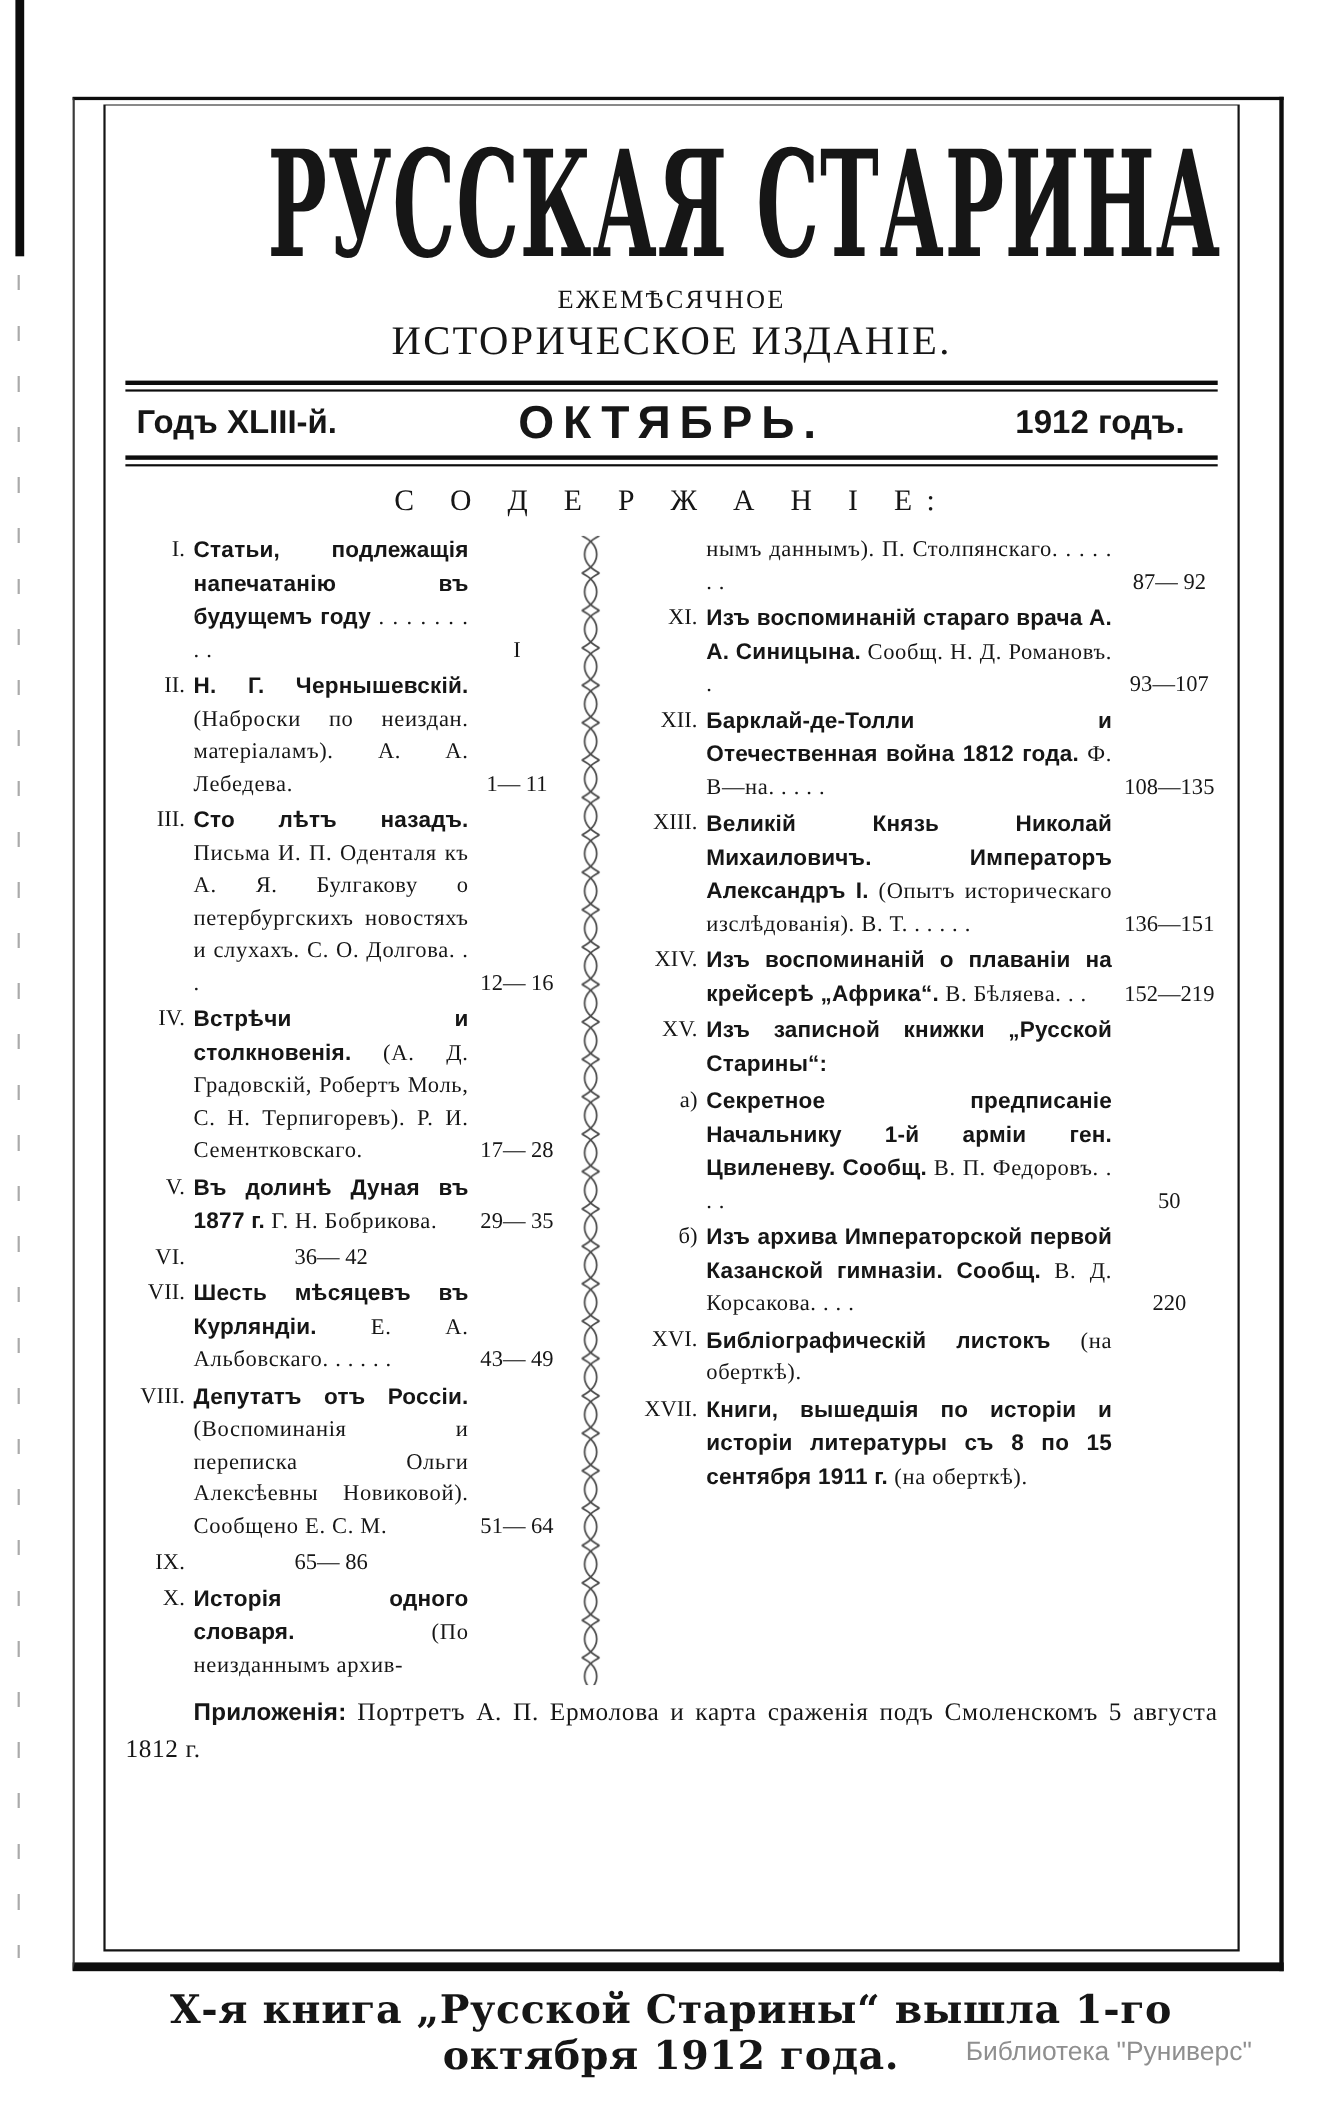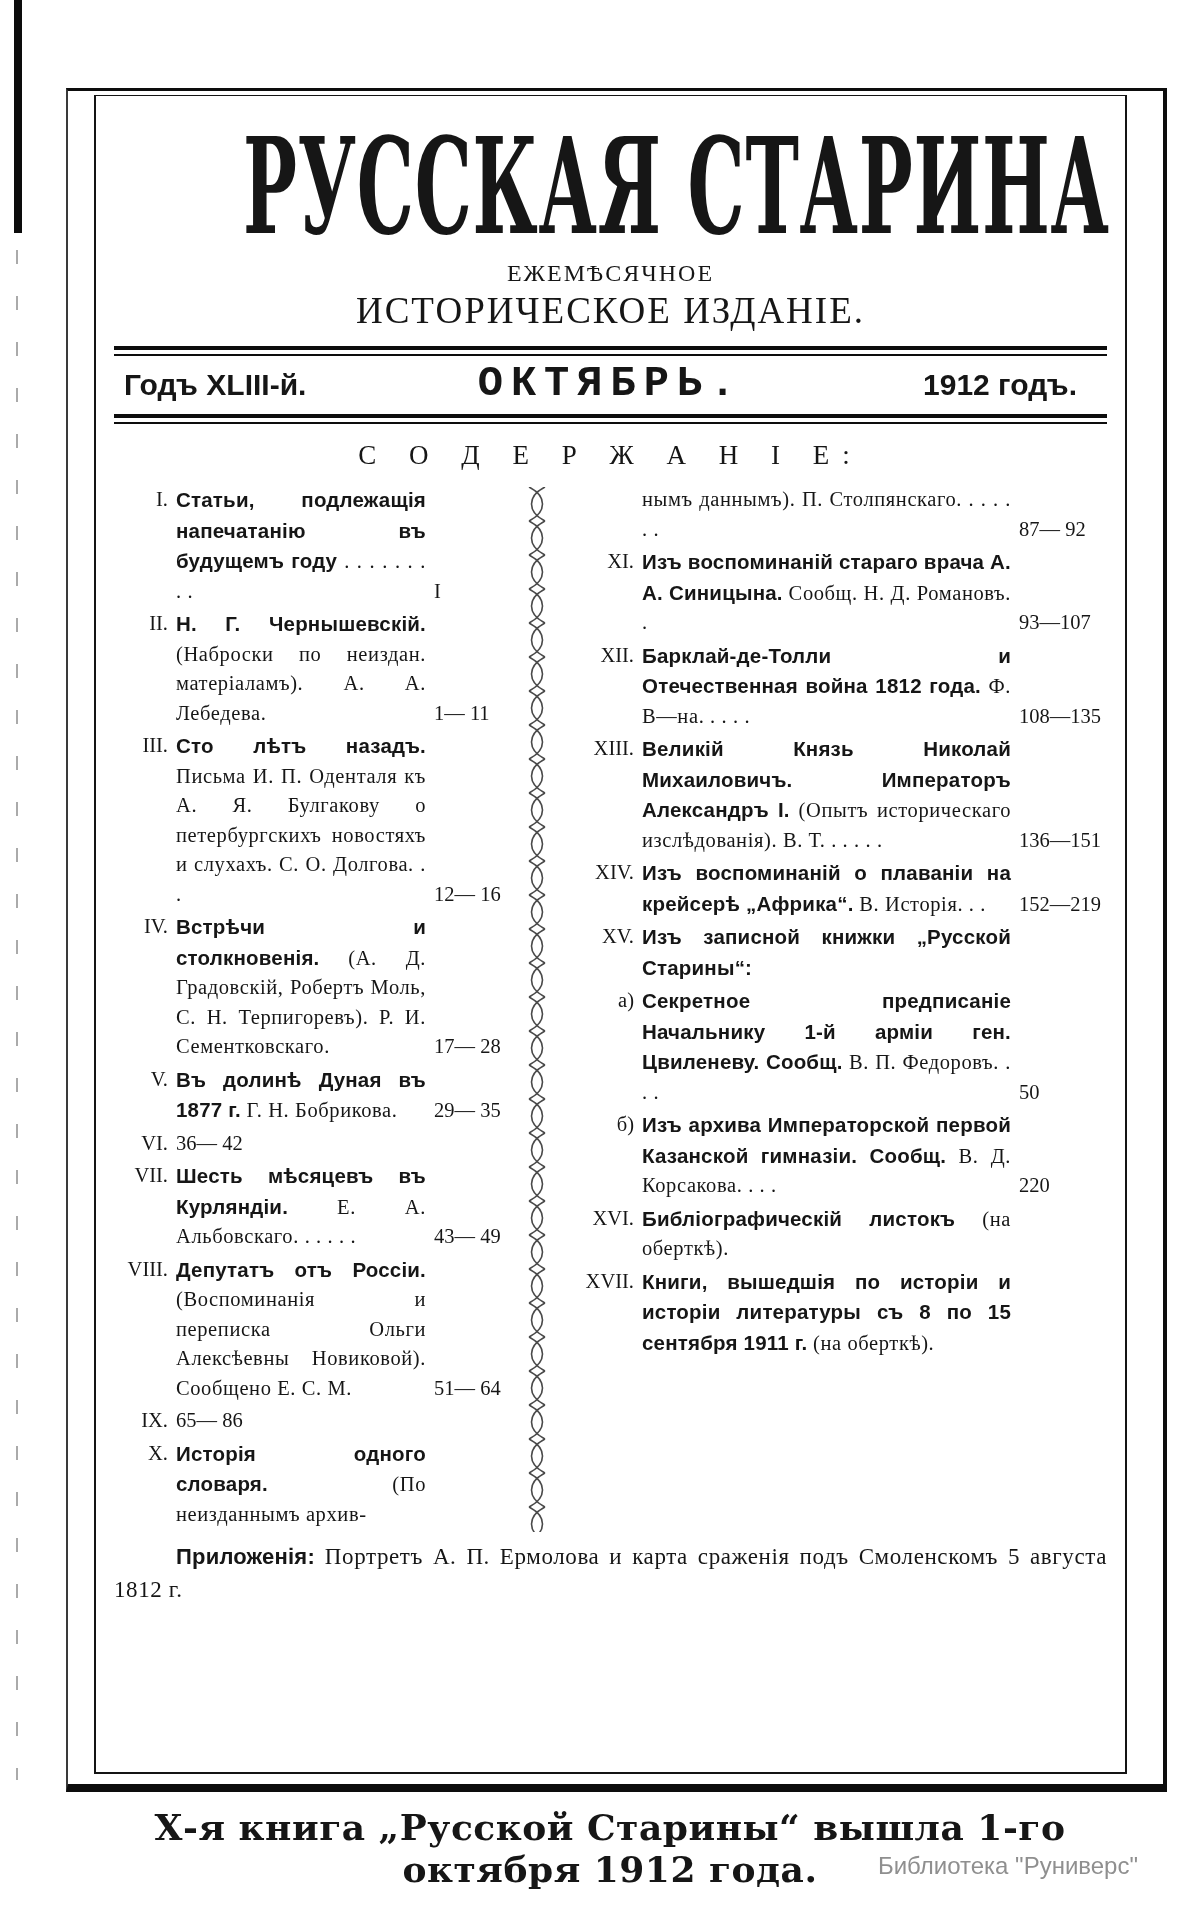--- a/index.html
+++ b/index.html
@@ -23,38 +23,38 @@
   .masthead-sub1{margin-top:6px;font-size:24px;letter-spacing:2px;}
   .masthead-sub2{margin-top:2px;font-size:37px;letter-spacing:2px;}
 
   .rule-double{margin-top:14px;height:4px;border-top:4px solid #0d0d0d;border-bottom:2px solid #0d0d0d;}
   .rule-double.second{margin-top:0;}
 
   .edition-bar{position:relative;height:56px;margin-top:2px;text-align:right;}
   .edition-left{position:absolute;left:10px;top:10px;font-family:"Liberation Sans",sans-serif;
                 font-weight:700;font-size:30px;}
   .edition-month{position:absolute;left:50%;top:2px;transform:translateX(-50%);
-                 font-family:Liberation Mono, monospace;font-weight:700;font-size:42px;letter-spacing:8px;}
+                 font-family:Liberation Sans, sans-serif;font-weight:700;font-size:42px;letter-spacing:8px;}
   .edition-right{position:absolute;right:30px;top:10px;font-family:"Liberation Sans",sans-serif;
                  font-weight:700;font-size:30px;}
 
   .toc-heading{margin-top:16px;text-align:center;font-size:27px;letter-spacing:13px;}
 
   .toc{display:flex;margin-top:14px;}
   .toc-col{box-sizing:border-box;}
   .toc-col.left{flex:0 0 392px;}
   .toc-col.right{flex:1 1 auto;}
   .toc-divider{flex:0 0 26px;margin:2px 20px 0 18px;align-self:stretch;}
 
   .toc-entry{display:grid;gap:0 8px;font-size:20.5px;line-height:29.5px;margin-bottom:3px;}
   .toc-col.left .toc-entry{grid-template-columns:54px 1fr 72px;}
   .toc-col.right .toc-entry{grid-template-columns:64px 1fr 88px;}
   .e-num{text-align:right;font-family:"Liberation Serif",serif;}
   .e-text{text-align:justify;}
-  .e-pages{text-align:left;align-self:end;white-space:nowrap;font-family:"Liberation Serif",serif;}
+  .e-pages{text-align:center;align-self:end;white-space:nowrap;font-family:"Liberation Serif",serif;}
   .t-b{font-family:"Liberation Sans",sans-serif;font-weight:700;letter-spacing:0.2px;}
   .t-s{font-family:"Liberation Serif","DejaVu Serif",serif;letter-spacing:0.6px;}
 
   .appendix{margin-top:8px;font-size:23px;line-height:33px;text-align:justify;text-indent:62px;}
   .appendix .t-b{font-size:22px;}
 
   .footer-note{position:absolute;left:60px;right:40px;top:1806px;text-align:center;
                font-family:"DejaVu Serif",serif;font-weight:700;font-size:36px;letter-spacing:0.5px;}
   .watermark{position:absolute;top:1852px;right:62px;font-family:"Liberation Sans",sans-serif;
              font-size:24px;color:#8f8f8f;}
@@ -164,21 +164,21 @@
               <div class="e-text"><span class="t-b">Барклай-де-Толли и Отечественная война 1812 года.</span><span class="t-s"> Ф. В—на. . . . .</span></div>
               <div class="e-pages">108—135</div>
             </div>
             <div class="toc-entry">
               <div class="e-num">XIII.</div>
               <div class="e-text"><span class="t-b">Великій Князь Николай Михаиловичъ. Императоръ Александръ I.</span><span class="t-s"> (Опытъ историческаго изслѣдованія). В. Т. . . . . .</span></div>
               <div class="e-pages">136—151</div>
             </div>
             <div class="toc-entry">
               <div class="e-num">XIV.</div>
-              <div class="e-text"><span class="t-b">Изъ воспоминаній о плаваніи на крейсерѣ „Африка“.</span><span class="t-s"> В. Исторія. . .</span></div>
+              <div class="e-text"><span class="t-b">Изъ воспоминаній о плаваніи на крейсерѣ „Африка“.</span><span class="t-s"> В. Бѣляева. . .</span></div>
               <div class="e-pages">152—219</div>
             </div>
             <div class="toc-entry">
               <div class="e-num">XV.</div>
               <div class="e-text"><span class="t-b">Изъ записной книжки „Русской Старины“:</span></div>
               <div class="e-pages"></div>
             </div>
             <div class="toc-entry">
               <div class="e-num">а)</div>
               <div class="e-text"><span class="t-b">Секретное предписаніе Начальнику 1-й арміи ген. Цвиленеву. Сообщ.</span><span class="t-s"> В. П. Федоровъ. . . .</span></div>

